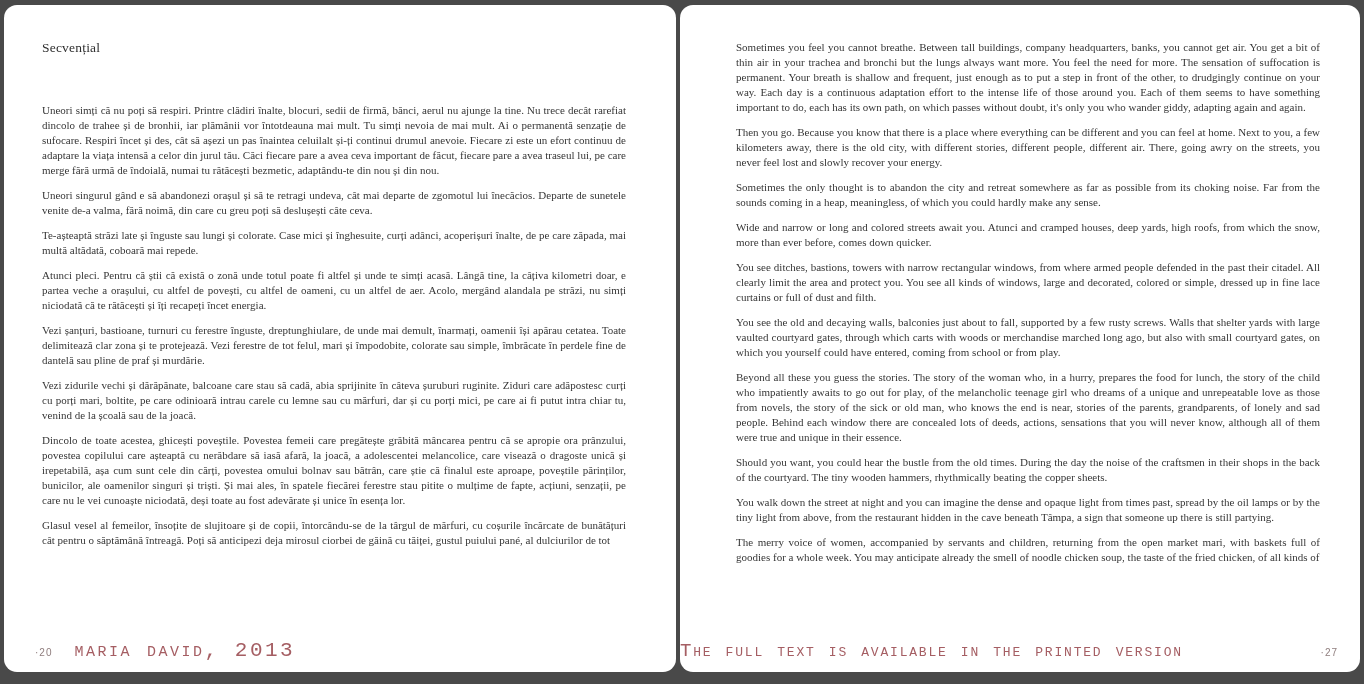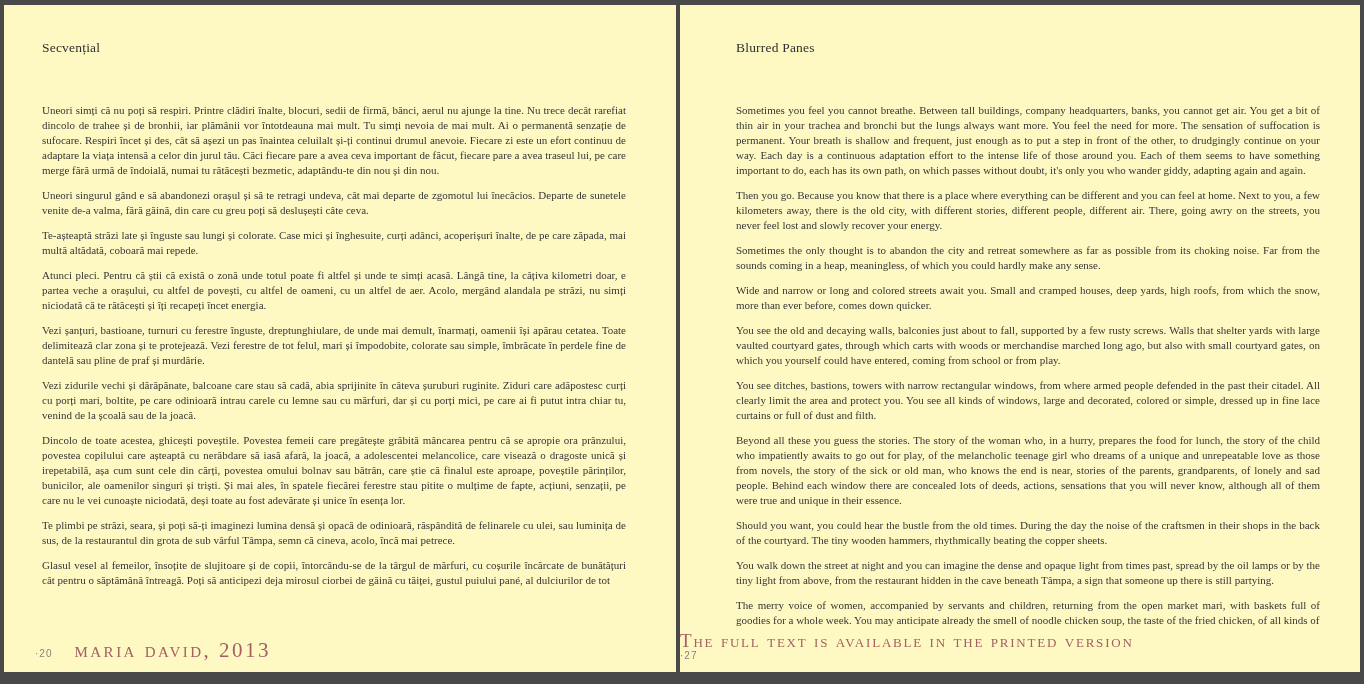--- a/index.html
+++ b/index.html
@@ -11,23 +11,24 @@
   }
   .spread {
     box-sizing: border-box;
     width: 1364px; height: 684px;
     padding: 5px 4px 12px 4px;
     display: flex;
   }
   .spine { width: 4px; background: #494949; flex: none; }
   .page {
     flex: 1;
-    background: #fef9c3;
+    background: #ffffff;
     position: relative;
     box-sizing: border-box;
+    border-radius: 13px;
   }
   .page-left  { padding: 35px 50px 0 38px; }
   .page-right { padding: 35px 40px 0 56px; }
   .title {
     font-family: "Liberation Serif", "DejaVu Serif", serif;
     font-size: 13.5px; font-weight: normal;
     color: #2f2f2f;
     margin: 0 0 47px 0;
     letter-spacing: 0.2px;
   }
@@ -39,73 +40,71 @@
     text-align: justify;
     margin: 0 0 10px 0;
   }
   .footer {
     position: absolute;
     bottom: 11px; left: 0; right: 0;
     display: flex;
     align-items: baseline;
   }
   .footer-left  { padding-left: 31px; column-gap: 22px; }
-  .footer-right { justify-content: space-between; padding-right: 22px; column-gap: 16px; flex-direction: column; }
+  .footer-right { justify-content: space-between; padding-right: 22px; column-gap: 16px; }
   .pagenum {
     font-family: Liberation Sans, sans-serif;
     font-size: 10px;
     color: #8f7d7d;
     letter-spacing: 1px;
   }
   .smallcaps-red {
-    font-family: Liberation Serif, serif;
+    font-family: Liberation Mono, monospace;
     font-variant: small-caps;
     font-size: 21px;
     letter-spacing: 2.5px;
     color: #a55e63;
     line-height: 1;
     margin-top: 44px;
   }
   .footer-right .smallcaps-red { font-size: 19px; letter-spacing: 1.8px; }
 </style>
 </head>
 <body>
 
 <div class="spread">
 
   <div class="page page-left">
     <h1 class="title">Secvențial</h1>
     <div class="body">
       <p>Uneori simți că nu poți să respiri. Printre clădiri înalte, blocuri, sedii de firmă, bănci, aerul nu ajunge la tine. Nu trece decât rarefiat dincolo de trahee și de bronhii, iar plămânii vor întotdeauna mai mult. Tu simți nevoia de mai mult. Ai o permanentă senzație de sufocare. Respiri încet și des, cât să așezi un pas înaintea celuilalt și-ți continui drumul anevoie. Fiecare zi este un efort continuu de adaptare la viața intensă a celor din jurul tău. Căci fiecare pare a avea ceva important de făcut, fiecare pare a avea traseul lui, pe care merge fără urmă de îndoială, numai tu rătăcești bezmetic, adaptându-te din nou și din nou.</p>
-      <p>Uneori singurul gând e să abandonezi orașul și să te retragi undeva, cât mai departe de zgomotul lui înecăcios. Departe de sunetele venite de-a valma, fără găină, din care cu greu poți să deslușești câte ceva.</p>
+      <p>Uneori singurul gând e să abandonezi orașul și să te retragi undeva, cât mai departe de zgomotul lui înecăcios. Departe de sunetele venite de-a valma, fără noimă, din care cu greu poți să deslușești câte ceva.</p>
       <p>Te-așteaptă străzi late și înguste sau lungi și colorate. Case mici și înghesuite, curți adânci, acoperișuri înalte, de pe care zăpada, mai multă altădată, coboară mai repede.</p>
       <p>Atunci pleci. Pentru că știi că există o zonă unde totul poate fi altfel și unde te simți acasă. Lângă tine, la câțiva kilometri doar, e partea veche a orașului, cu altfel de povești, cu altfel de oameni, cu un altfel de aer. Acolo, mergând alandala pe străzi, nu simți niciodată că te rătăcești și îți recapeți încet energia.</p>
       <p>Vezi șanțuri, bastioane, turnuri cu ferestre înguste, dreptunghiulare, de unde mai demult, înarmați, oamenii își apărau cetatea. Toate delimitează clar zona și te protejează. Vezi ferestre de tot felul, mari și împodobite, colorate sau simple, îmbrăcate în perdele fine de dantelă sau pline de praf și murdărie.</p>
       <p>Vezi zidurile vechi și dărăpănate, balcoane care stau să cadă, abia sprijinite în câteva șuruburi ruginite. Ziduri care adăpostesc curți cu porți mari, boltite, pe care odinioară intrau carele cu lemne sau cu mărfuri, dar și cu porți mici, pe care ai fi putut intra chiar tu, venind de la școală sau de la joacă.</p>
       <p>Dincolo de toate acestea, ghicești poveștile. Povestea femeii care pregătește grăbită mâncarea pentru că se apropie ora prânzului, povestea copilului care așteaptă cu nerăbdare să iasă afară, la joacă, a adolescentei melancolice, care visează o dragoste unică și irepetabilă, așa cum sunt cele din cărți, povestea omului bolnav sau bătrân, care știe că finalul este aproape, poveștile părinților, bunicilor, ale oamenilor singuri și triști.  Și mai ales, în spatele fiecărei ferestre stau pitite o mulțime de fapte, acțiuni, senzații, pe care nu le vei cunoaște niciodată, deși toate au fost adevărate și unice în esența lor.</p>
-      <p>Te plimbi pe străzi, seara, și poți să-ți imaginezi lumina densă și opacă de odinioară, răspândită de felinarele cu ulei, sau luminița de sus, de la restaurantul din grota de sub vârful Tâmpa, semn că cineva, acolo, încă mai petrece.</p>
       <p>Glasul vesel al femeilor, însoțite de slujitoare și de copii,  întorcându-se de la târgul de mărfuri, cu coșurile încărcate de bunătățuri cât pentru o săptămână întreagă. Poți să anticipezi deja mirosul ciorbei de găină cu tăiței, gustul puiului pané, al dulciurilor de tot</p>
     </div>
     <div class="footer footer-left">
       <span class="pagenum">·20</span>
       <span class="smallcaps-red">maria david, 2013</span>
     </div>
   </div>
 
   <div class="spine"></div>
 
   <div class="page page-right">
-    <h1 class="title">Blurred Panes</h1>
     <div class="body">
       <p>Sometimes you feel you cannot breathe. Between tall buildings, company headquarters, banks, you cannot get air. You get a bit of thin air in your trachea and bronchi but the lungs always want more. You feel the need for more. The sensation of suffocation is permanent. Your breath is shallow and frequent, just enough as to put a step in front of the other, to drudgingly continue on your way. Each day is a continuous adaptation effort to the intense life of those around you. Each of them seems to have something important to do, each has its own path, on which passes without doubt, it's only you who wander giddy, adapting again and again.</p>
       <p>Then you go. Because you know that there is a place where everything can be different and you can feel at home. Next to you, a few kilometers away, there is the old city, with different stories, different people, different air. There, going awry on the streets, you never feel lost and slowly recover your energy.</p>
       <p>Sometimes the only thought is to abandon the city and retreat somewhere as far as possible from its choking noise. Far from the sounds coming in a heap, meaningless, of which you could hardly make any sense.</p>
-      <p>Wide and narrow or long and colored streets await you. Small and cramped houses, deep yards, high roofs, from which the snow, more than ever before, comes down quicker.</p>
+      <p>Wide and narrow or long and colored streets await you. Atunci and cramped houses, deep yards, high roofs, from which the snow, more than ever before, comes down quicker.</p>
+      <p>You see ditches, bastions, towers with narrow rectangular windows, from where armed people defended in the past their citadel. All clearly limit the area and protect you. You see all kinds of windows, large and decorated, colored or simple, dressed up in fine lace curtains or full of dust and filth.</p>
       <p>You see the old and decaying walls, balconies just about to fall, supported by a few rusty screws. Walls that shelter yards with large vaulted courtyard gates, through which carts with woods or merchandise marched long ago, but also with small courtyard gates, on which you yourself could have entered, coming from school or from play.</p>
-      <p>You see ditches, bastions, towers with narrow rectangular windows, from where armed people defended in the past their citadel. All clearly limit the area and protect you. You see all kinds of windows, large and decorated, colored or simple, dressed up in fine lace curtains or full of dust and filth.</p>
       <p>Beyond all these you guess the stories. The story of the woman who, in a hurry, prepares the food for lunch, the story of the child who impatiently awaits to go out for play, of the melancholic teenage girl who dreams of a unique and unrepeatable love as those from novels, the story of the sick or old man, who knows the end is near, stories of the parents, grandparents, of lonely and sad people. Behind each window there are concealed lots of deeds, actions, sensations that you will never know, although all of them were true and unique in their essence.</p>
       <p>Should you want, you could hear the bustle from the old times. During the day the noise of the craftsmen in their shops in the back of the courtyard. The tiny wooden hammers, rhythmically beating the copper sheets.</p>
       <p>You walk down the street at night and you can imagine the dense and opaque light from times past, spread by the oil lamps or by the tiny light from above, from the restaurant hidden in the cave beneath Tâmpa, a sign that someone up there is still partying.</p>
       <p>The merry voice of women, accompanied by servants and children, returning from the open market mari, with baskets full of goodies for a whole week. You may anticipate already the smell of noodle chicken soup, the taste of the fried chicken, of all kinds of</p>
     </div>
     <div class="footer footer-right">
       <span class="smallcaps-red">The full text is available in the printed version</span>
       <span class="pagenum">·27</span>
     </div>
   </div>

